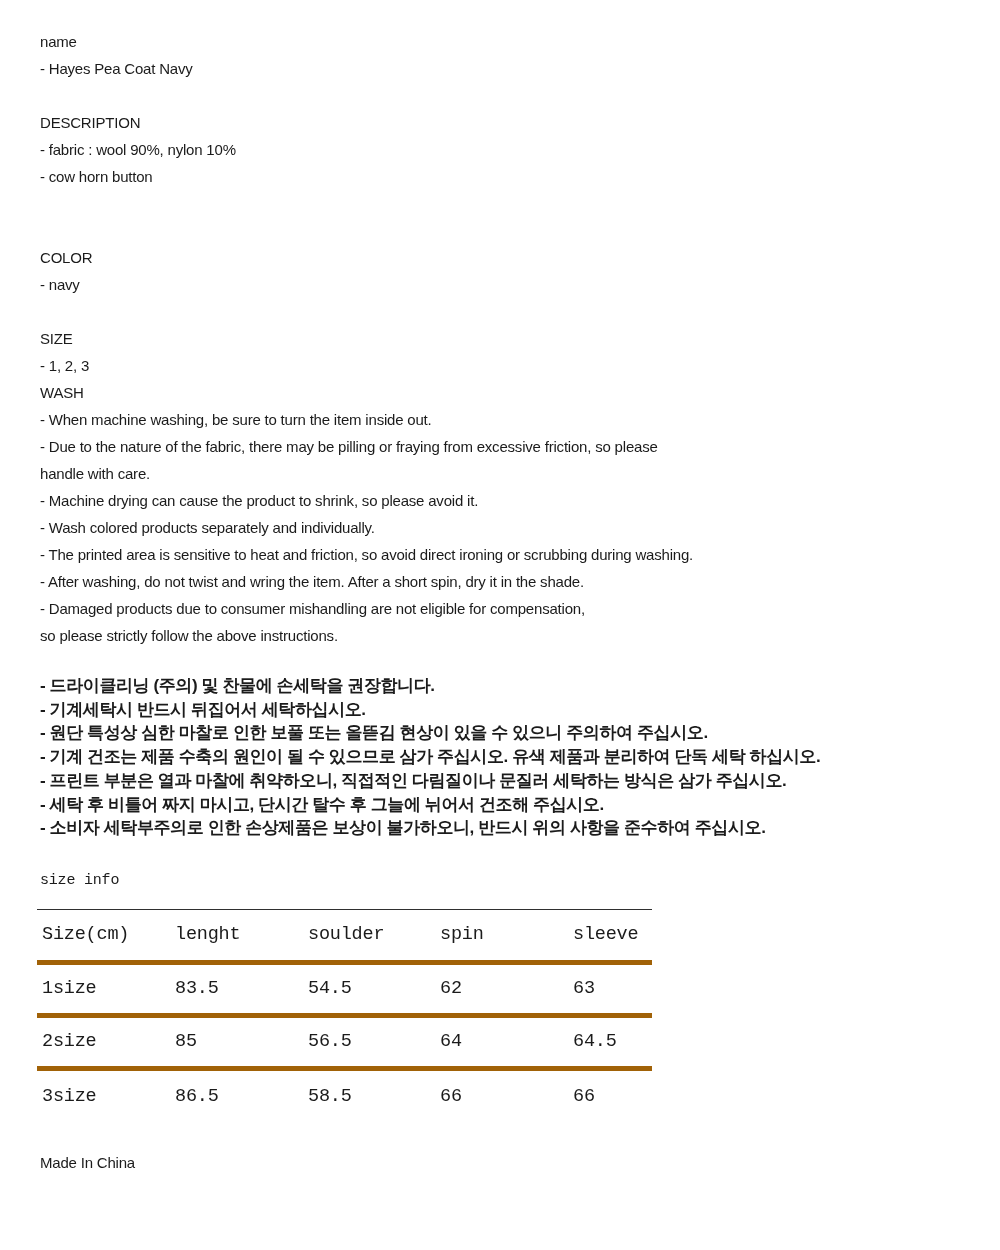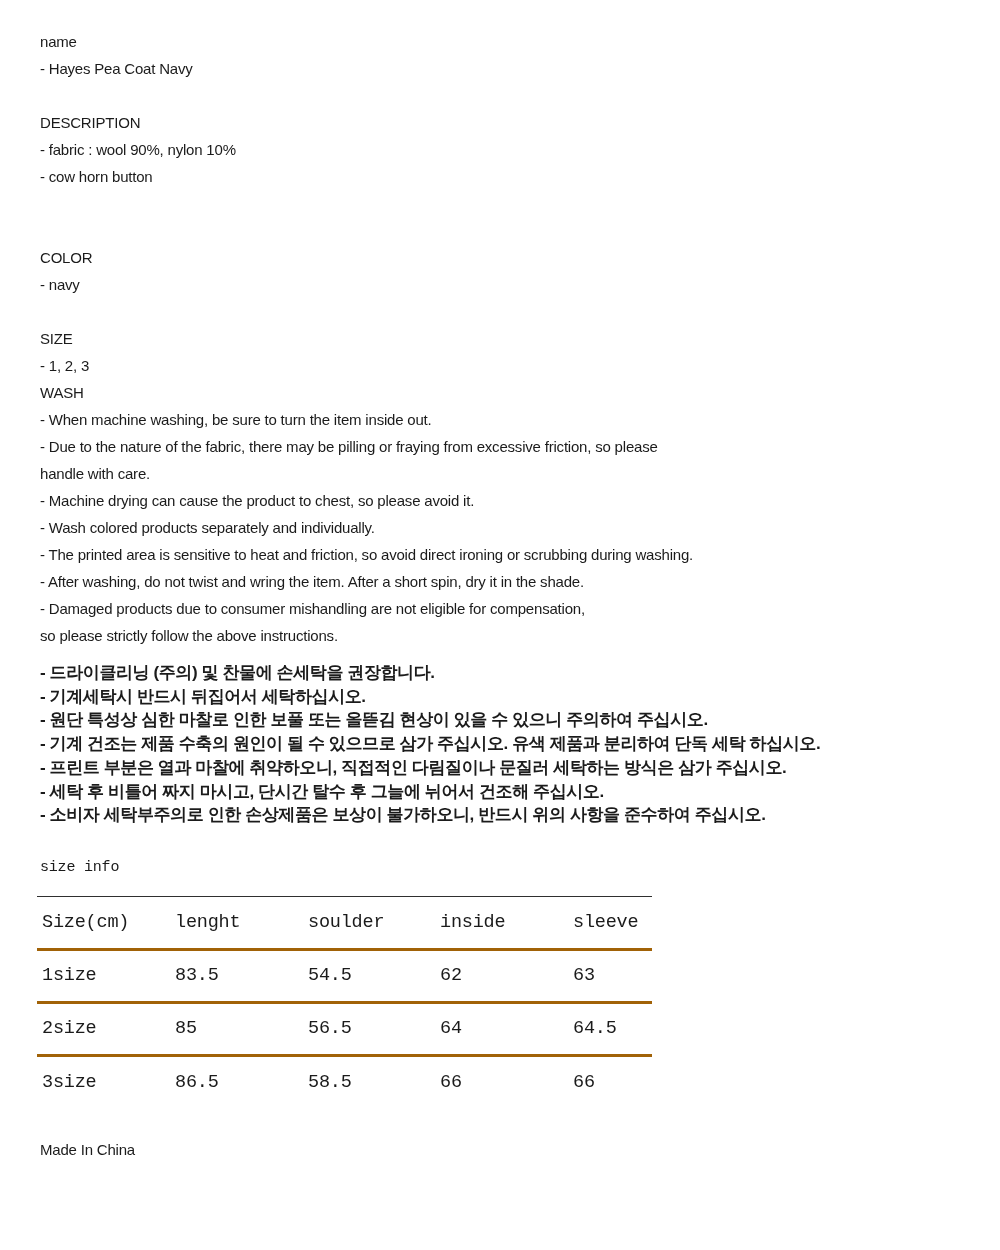--- a/index.html
+++ b/index.html
@@ -14,39 +14,39 @@
   .line {
     font-size: 15px;
     line-height: 27px;
     letter-spacing: -0.2px;
     white-space: nowrap;
   }
   .block-desc   { margin-top: 27px; }
   .block-color  { margin-top: 54px; }
   .block-size   { margin-top: 27px; }
   .block-wash   { }
-  .block-ko     { margin-top: 12px; }
+  .block-ko     { margin-top: 25px; }
   .kline {
     font-size: 17px;
     line-height: 23.7px;
     font-weight: 700;
     letter-spacing: -0.4px;
     white-space: nowrap;
     font-family: "Liberation Sans", sans-serif;
   }
   .block-sizeinfo { margin-top: 27px; font-family: Liberation Mono, monospace; }
   table.size-table {
     margin-top: 15px;
     margin-left: -3px;
     width: 615px;
     border-collapse: collapse;
     table-layout: fixed;
     border-top: 1px solid #2f2f2f;
   }
-  table.size-table tr { border-bottom: 3px solid #a16207; }
+  table.size-table tr { border-bottom: 5px solid #a16207; }
   table.size-table tbody tr:last-child { border-bottom: none; }
   table.size-table th, table.size-table td {
     height: 53px;
     padding-left: 5px;
     text-align: left;
     vertical-align: middle;
     font-weight: 400;
     font-size: 18.5px;
     letter-spacing: -0.2px;
   }
@@ -76,21 +76,21 @@
   <div class="block-size">
     <div class="line">SIZE</div>
     <div class="line">- 1, 2, 3</div>
   </div>
 
   <div class="block-wash">
     <div class="line">WASH</div>
     <div class="line">- When machine washing, be sure to turn the item inside out.</div>
     <div class="line">- Due to the nature of the fabric, there may be pilling or fraying from excessive friction, so please</div>
     <div class="line">handle with care.</div>
-    <div class="line">- Machine drying can cause the product to chest, so please avoid it.</div>
+    <div class="line">- Machine drying can cause the product to shrink, so please avoid it.</div>
     <div class="line">- Wash colored products separately and individually.</div>
     <div class="line">- The printed area is sensitive to heat and friction, so avoid direct ironing or scrubbing during washing.</div>
     <div class="line">- After washing, do not twist and wring the item. After a short spin, dry it in the shade.</div>
     <div class="line">- Damaged products due to consumer mishandling are not eligible for compensation,</div>
     <div class="line">so please strictly follow the above instructions.</div>
   </div>
 
   <div class="block-ko">
     <div class="kline">- 드라이클리닝 (주의) 및 찬물에 손세탁을 권장합니다.</div>
     <div class="kline">- 기계세탁시 반드시 뒤집어서 세탁하십시오.</div>
@@ -110,21 +110,21 @@
           <col style="width:133px">
           <col style="width:132px">
           <col style="width:133px">
           <col style="width:84px">
       </colgroup>
       <thead>
         <tr>
           <th>Size(cm)</th>
           <th>lenght</th>
           <th>soulder</th>
-          <th>inside</th>
+          <th>spin</th>
           <th>sleeve</th>
         </tr>
       </thead>
       <tbody>
         <tr>
           <td>1size</td>
           <td>83.5</td>
           <td>54.5</td>
           <td>62</td>
           <td>63</td>

